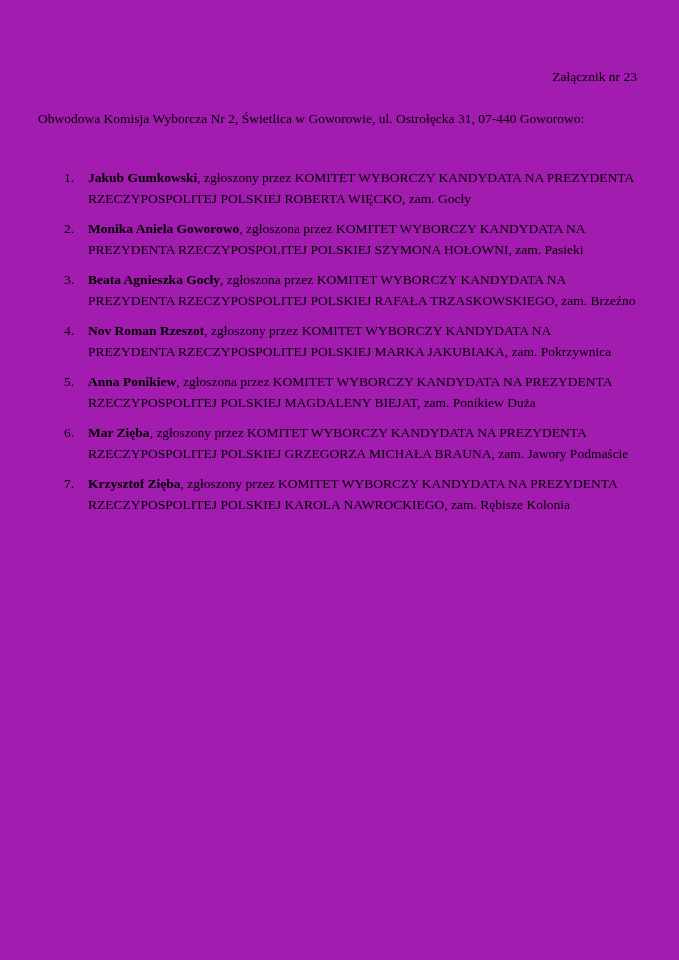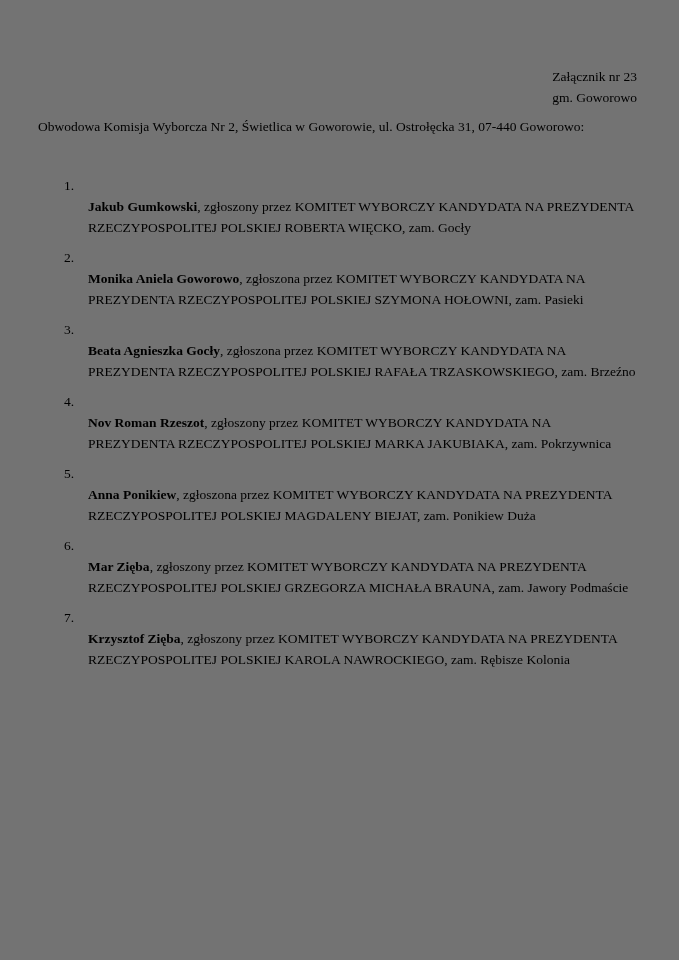--- a/index.html
+++ b/index.html
@@ -5,65 +5,63 @@
 <style>
   html, body {
     margin: 0;
     padding: 0;
     background: #ffffff;
   }
   .page {
     position: relative;
     width: 679px;
     height: 960px;
-    background: #737373;
+    background: #a21caf;
     color: #000000;
     font-family: "Liberation Serif", "DejaVu Serif", serif;
     font-size: 13.5px;
     line-height: 21px;
     box-sizing: border-box;
     padding: 66px 42px 0 38px;
     overflow: hidden;
   }
   .attachment {
     text-align: right;
   }
   .heading {
-    margin: 8px 0 0 0;
+    margin: 21px 0 0 0;
   }
   .members {
     list-style: none;
     margin: 38px 0 0 0;
     padding: 0 0 0 26px;
   }
   .member {
     display: flex;
     align-items: flex-start;
     margin-bottom: 9px;
   }
   .member .num {
     flex: 0 0 24px;
     width: 24px;
   }
   .member .txt {
     flex: 0 1 auto;
     max-width: 549px;
-    margin-top: 21px;
   }
   .member .name {
     font-weight: bold;
   }
 </style>
 </head>
 <body>
 
 <div class="page">
   <div class="attachment">
     <div>Załącznik nr 23</div>
-    <div>gm. Goworowo</div>
   </div>
 
   <p class="heading">Obwodowa Komisja Wyborcza Nr 2, Świetlica w Goworowie, ul. Ostrołęcka 31, 07-440 Goworowo:</p>
 
   <ol class="members">
       <li class="member">
         <span class="num">1.</span>
         <span class="txt"><span class="name">Jakub Gumkowski</span><span>, zgłoszony przez KOMITET WYBORCZY KANDYDATA NA PREZYDENTA RZECZYPOSPOLITEJ POLSKIEJ ROBERTA WIĘCKO, zam. Gocły</span></span>
       </li>
       <li class="member">

